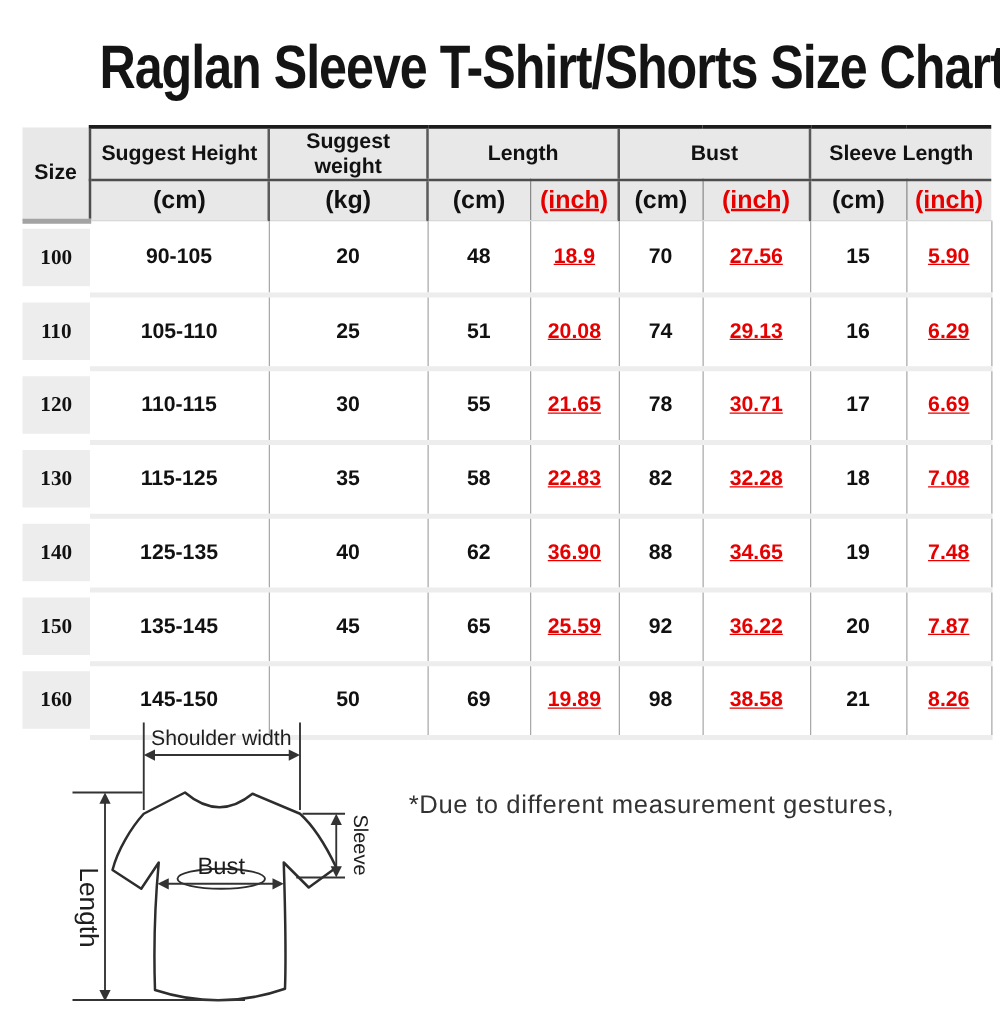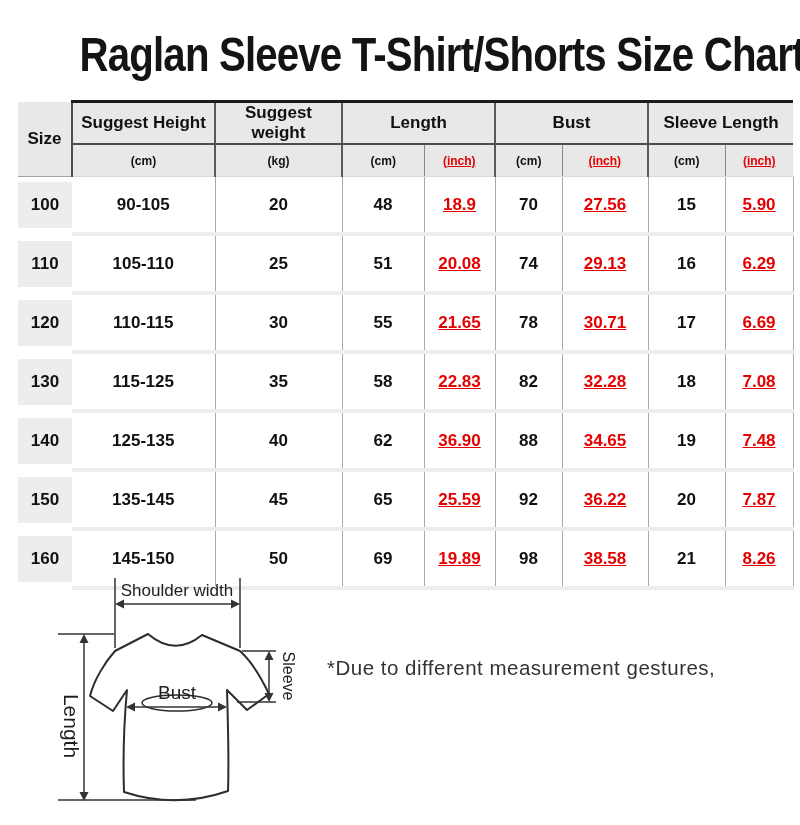--- a/index.html
+++ b/index.html
@@ -17,40 +17,40 @@
   table.size-table{
     position:absolute;left:18px;top:100px;width:775px;
     border-collapse:collapse;table-layout:fixed;
   }
   .size-table th,.size-table td{
     padding:0;text-align:center;vertical-align:middle;font-weight:700;
   }
   thead th{background:#e8e8e8;color:#111;}
   tr.r1 th{height:40px;font-size:17px;}
   tr.r1 th.grp{border-top:3px solid #1c1c1c;border-bottom:2px solid #4d4d4d;}
-  tr.r2 th{height:31px;font-size:12px;border-bottom:1px solid #d8d8d8;}
-  .th-size{font-size:18px;border-right:2px solid #4d4d4d;border-bottom:1px solid #a3a3a3;}
+  tr.r2 th{height:31px;font-size:20px;border-bottom:1px solid #d8d8d8;}
+  .th-size{font-size:18px;border-right:2px solid #4d4d4d;border-bottom:4px solid #a3a3a3;}
   .bl-dark{border-left:2px solid #5a5a5a;}
   .bl-mid{border-left:1px solid #8a8a8a;}
   tbody td{background:#fff;height:55px;font-size:17px;border-bottom:4px solid #ededed;}
   tbody td.bl{border-left:1px solid #a9a9a9;}
   tbody td.br{border-right:1px solid #a9a9a9;}
-  tbody td.size-col{border-bottom:4px solid #ffffff;}
+  tbody td.size-col{border-bottom:4px solid #ffffff;font-family:Liberation Serif, serif;}
   .size-chip{
     width:100%;height:46px;background:#ededed;
     display:flex;align-items:center;justify-content:center;
   }
   .red{color:#e60000;text-decoration:underline;}
   
   .diagram{position:absolute;left:10px;top:572px;}
   .diagram text{fill:#1e1e1e;font-family:"Liberation Sans",sans-serif;}
   
   .note{
     position:absolute;left:327px;top:629px;width:440px;
-    font-size:20.5px;line-height:30px;color:#333;letter-spacing:0.5px;margin-top:24px;
+    font-size:20.5px;line-height:30px;color:#333;letter-spacing:0.5px;
   }
 </style>
 </head>
 <body>
 
 <div class="title-wrap">
   <div class="title">Raglan Sleeve T-Shirt/Shorts Size Chart</div>
 </div>
 
 <table class="size-table">

